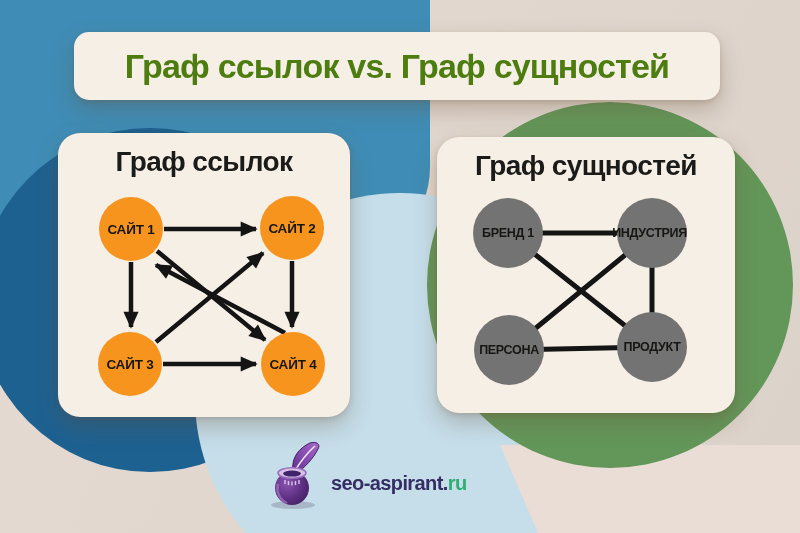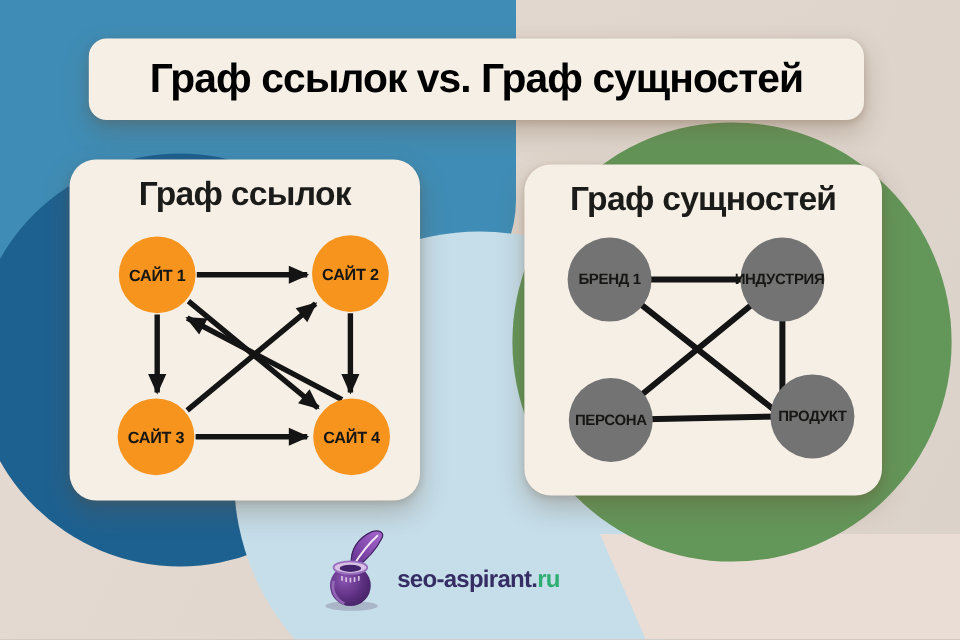--- a/index.html
+++ b/index.html
@@ -23,21 +23,21 @@
   .bg-green-circle{left:427px;top:102px;width:366px;height:366px;background:#639659;}
 
   
   .card{
     position:absolute;background:#F6EFE6;border-radius:22px;
     box-shadow:0 10px 22px rgba(105,78,52,.30),0 2px 5px rgba(105,78,52,.18);
   }
   .title-bar{left:74px;top:32px;width:646px;height:68px;border-radius:15px;
     display:flex;align-items:center;justify-content:center;}
   .title-bar h1{
-    margin:0;font-size:34px;font-weight:800;letter-spacing:-0.8px;color:#000000;
+    margin:0;font-size:34px;font-weight:800;letter-spacing:-0.8px;color:#4d7c0f;
   }
   .panel{padding:0;}
   .panel-left{left:58px;top:133px;width:292px;height:284px;}
   .panel-right{left:437px;top:137px;width:298px;height:276px;}
   .panel h2{
     margin:0;position:absolute;left:0;right:0;top:13px;text-align:center;
     font-size:28px;font-weight:800;letter-spacing:-0.6px;color:#1B1B19;
   }
   .graph-svg{position:absolute;left:0;top:0;}
   .edge{stroke:#141414;fill:none;}
@@ -116,21 +116,21 @@
     </svg>
     <div class="node node-green" style="left:36px;top:61px;">
       <span>БРЕНД 1</span>
     </div>
     <div class="node node-green" style="left:180px;top:61px;justify-content:flex-end;">
       <span>ИНДУСТРИЯ</span>
     </div>
     <div class="node node-green" style="left:37px;top:178px;">
       <span>ПЕРСОНА</span>
     </div>
-    <div class="node node-green" style="left:180px;top:175px;margin-left:25px;">
+    <div class="node node-green" style="left:180px;top:175px;">
       <span>ПРОДУКТ</span>
     </div>
   </section>
 
   <footer class="brand">
     <svg width="64" height="70" viewBox="0 0 64 70">
       <defs>
         <linearGradient id="fg" x1="0" y1="1" x2="1" y2="0">
           <stop offset="0" stop-color="#5B2E86"></stop>
           <stop offset="0.55" stop-color="#8A4FB4"></stop>

